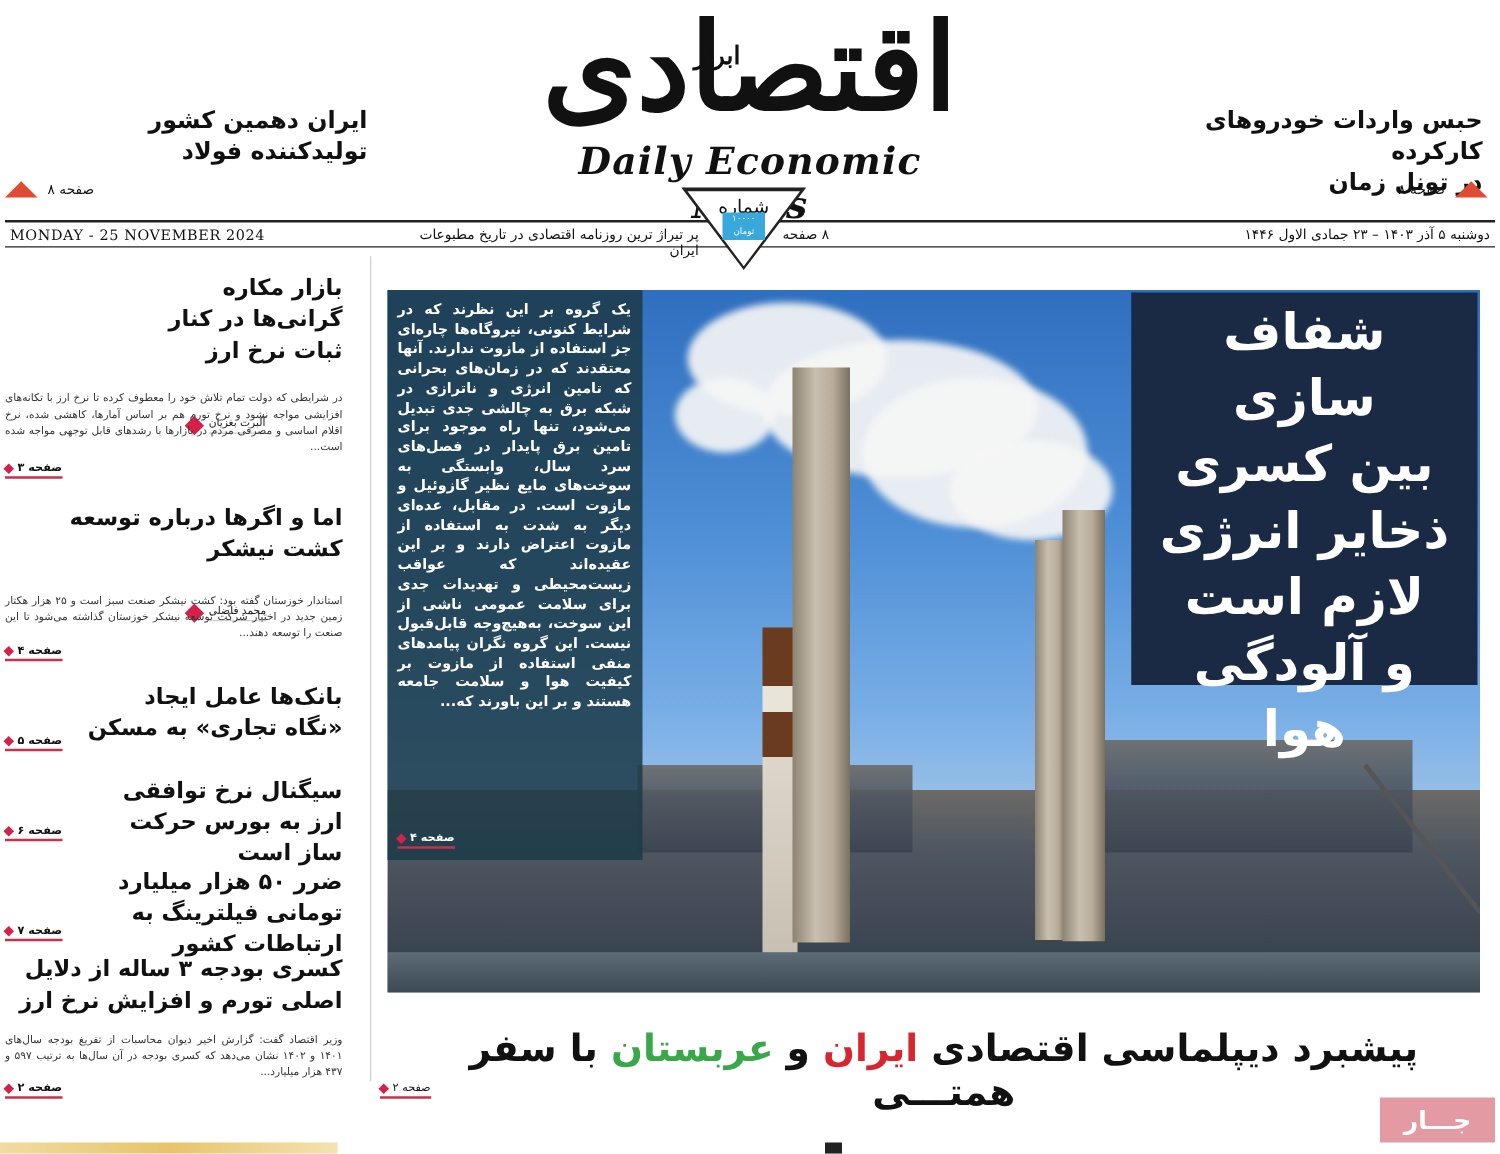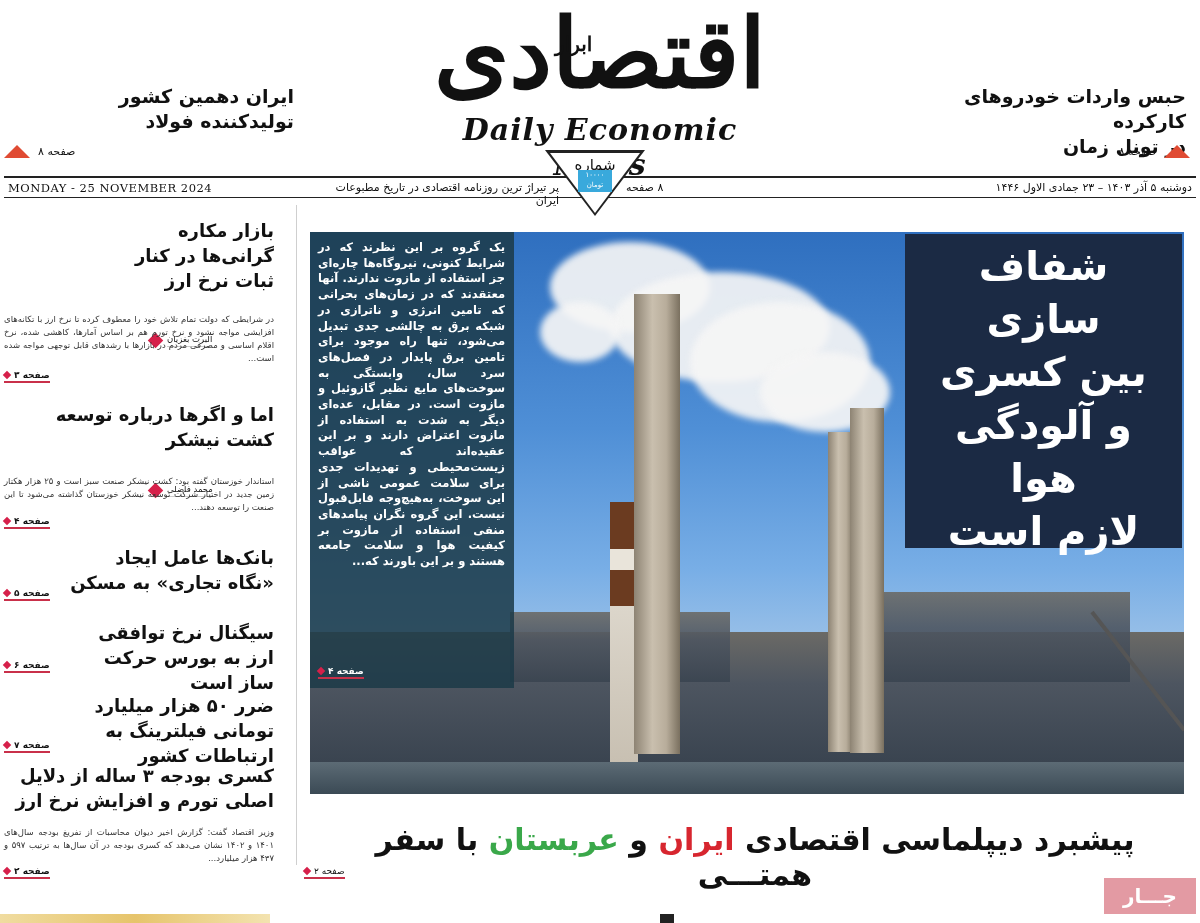--- a/index.html
+++ b/index.html
@@ -173,22 +173,23 @@
   <div>یک گروه بر این نظرند که در شرایط کنونی، نیروگاه‌ها چاره‌ای جز استفاده از مازوت ندارند. آنها معتقدند که در زمان‌های بحرانی که تامین انرژی و ناترازی در شبکه برق به چالشی جدی تبدیل می‌شود، تنها راه موجود برای تامین برق پایدار در فصل‌های سرد سال، وابستگی به سوخت‌های مایع نظیر گازوئیل و مازوت است. در مقابل، عده‌ای دیگر به شدت به استفاده از مازوت اعتراض دارند و بر این عقیده‌اند که عواقب زیست‌محیطی و تهدیدات جدی برای سلامت عمومی ناشی از این سوخت، به‌هیچ‌وجه قابل‌قبول نیست. این گروه نگران پیامدهای منفی استفاده از مازوت بر کیفیت هوا و سلامت جامعه هستند و بر این باورند که...</div>
 </div>
 <div class="abs page-ref" style="left:318px; top:666px; color:#fff; border-bottom-color:#c9304a; direction:ltr;">
   <span class="diamond-sm"></span>
   <span>صفحه ۴</span>
 </div>
 
 <div class="abs headline-box" style="left:905px; top:234px; width:277px; height:314px;">
   <div>شفاف سازی</div>
   <div>بین کسری</div>
+  <div>ذخایر انرژی</div>
+  <div>لازم است</div>
   <div>و آلودگی هوا</div>
-  <div>لازم است</div>
 </div>
 
 <div class="abs main-head" style="left:330px; top:822px; width:850px;">
   <span>پیشبرد دیپلماسی اقتصادی</span>
   <span class="red">ایران</span>
   <span>و</span>
   <span class="green">عربستان</span>
   <span>با سفر همتـــی</span>
 </div>
 <div class="abs page-ref" style="left:304px; top:866px; direction:ltr; font-weight:normal;">

